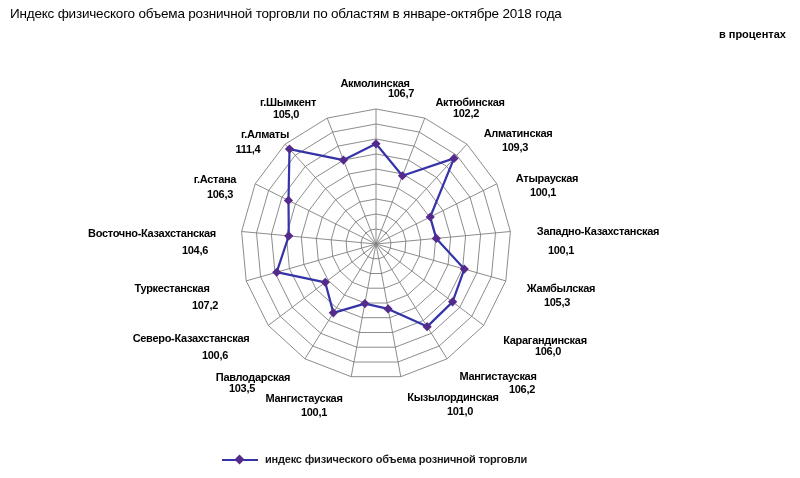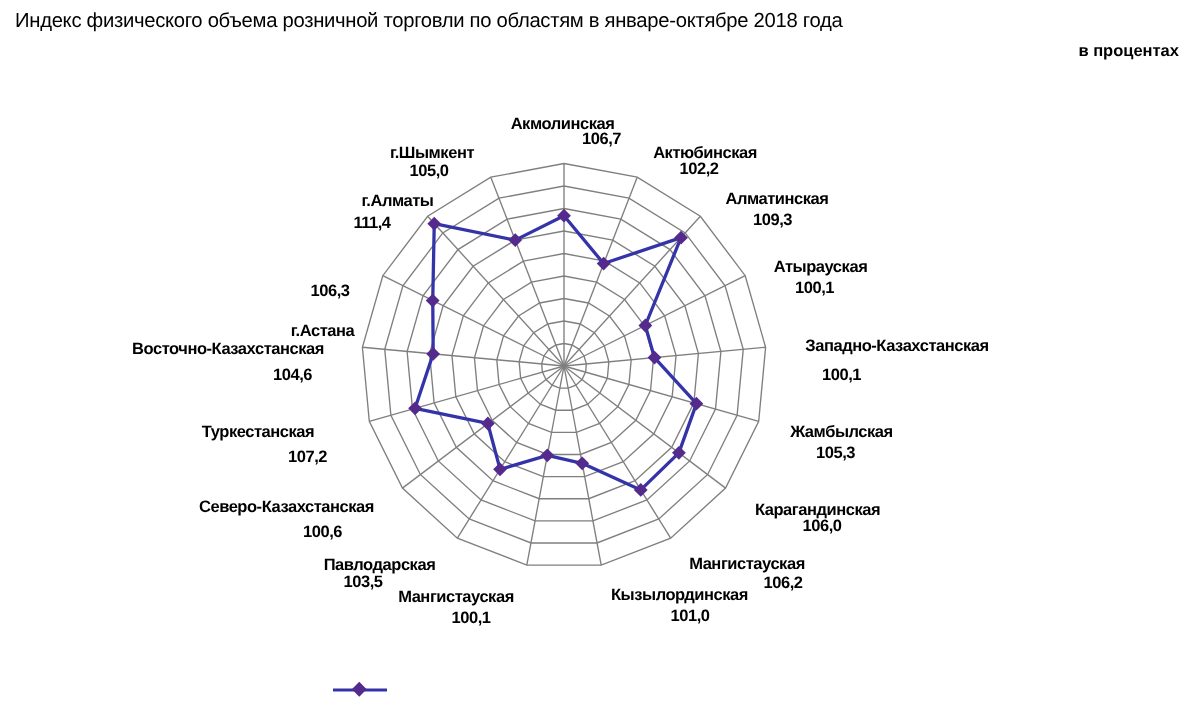--- a/index.html
+++ b/index.html
@@ -111,26 +111,27 @@
     <div class="cat-name" style="left: 304px; top: 398px;">Мангистауская</div>
     <div class="cat-value" style="left: 314px; top: 412px;">100,1</div>
     <div class="cat-name" style="left: 253px; top: 377px;">Павлодарская</div>
     <div class="cat-value" style="left: 242px; top: 388px;">103,5</div>
     <div class="cat-name" style="left: 191px; top: 338px;">Северо-Казахстанская</div>
     <div class="cat-value" style="left: 215px; top: 355px;">100,6</div>
     <div class="cat-name" style="left: 172px; top: 288px;">Туркестанская</div>
     <div class="cat-value" style="left: 205px; top: 305px;">107,2</div>
     <div class="cat-name" style="left: 152px; top: 233px;">Восточно-Казахстанская</div>
     <div class="cat-value" style="left: 195px; top: 250px;">104,6</div>
-    <div class="cat-name" style="left: 215px; top: 179px; margin-top: 42px;">г.Астана</div>
+    <div class="cat-name" style="left: 215px; top: 179px;">г.Астана</div>
     <div class="cat-value" style="left: 220px; top: 194px;">106,3</div>
     <div class="cat-name" style="left: 245px; top: 134px; padding-left: 40px;">г.Алматы</div>
     <div class="cat-value" style="left: 248px; top: 149px;">111,4</div>
     <div class="cat-name" style="left: 288px; top: 102px;">г.Шымкент</div>
     <div class="cat-value" style="left: 286px; top: 114px;">105,0</div>
   </div>
 
 <div class="legend">
   <span class="legend-symbol">
     <span class="legend-line"></span>
     <span class="legend-diamond"></span>
   </span>
+  <span class="legend-label">индекс физического объема розничной торговли</span>
 </div>
 
 </body></html>

